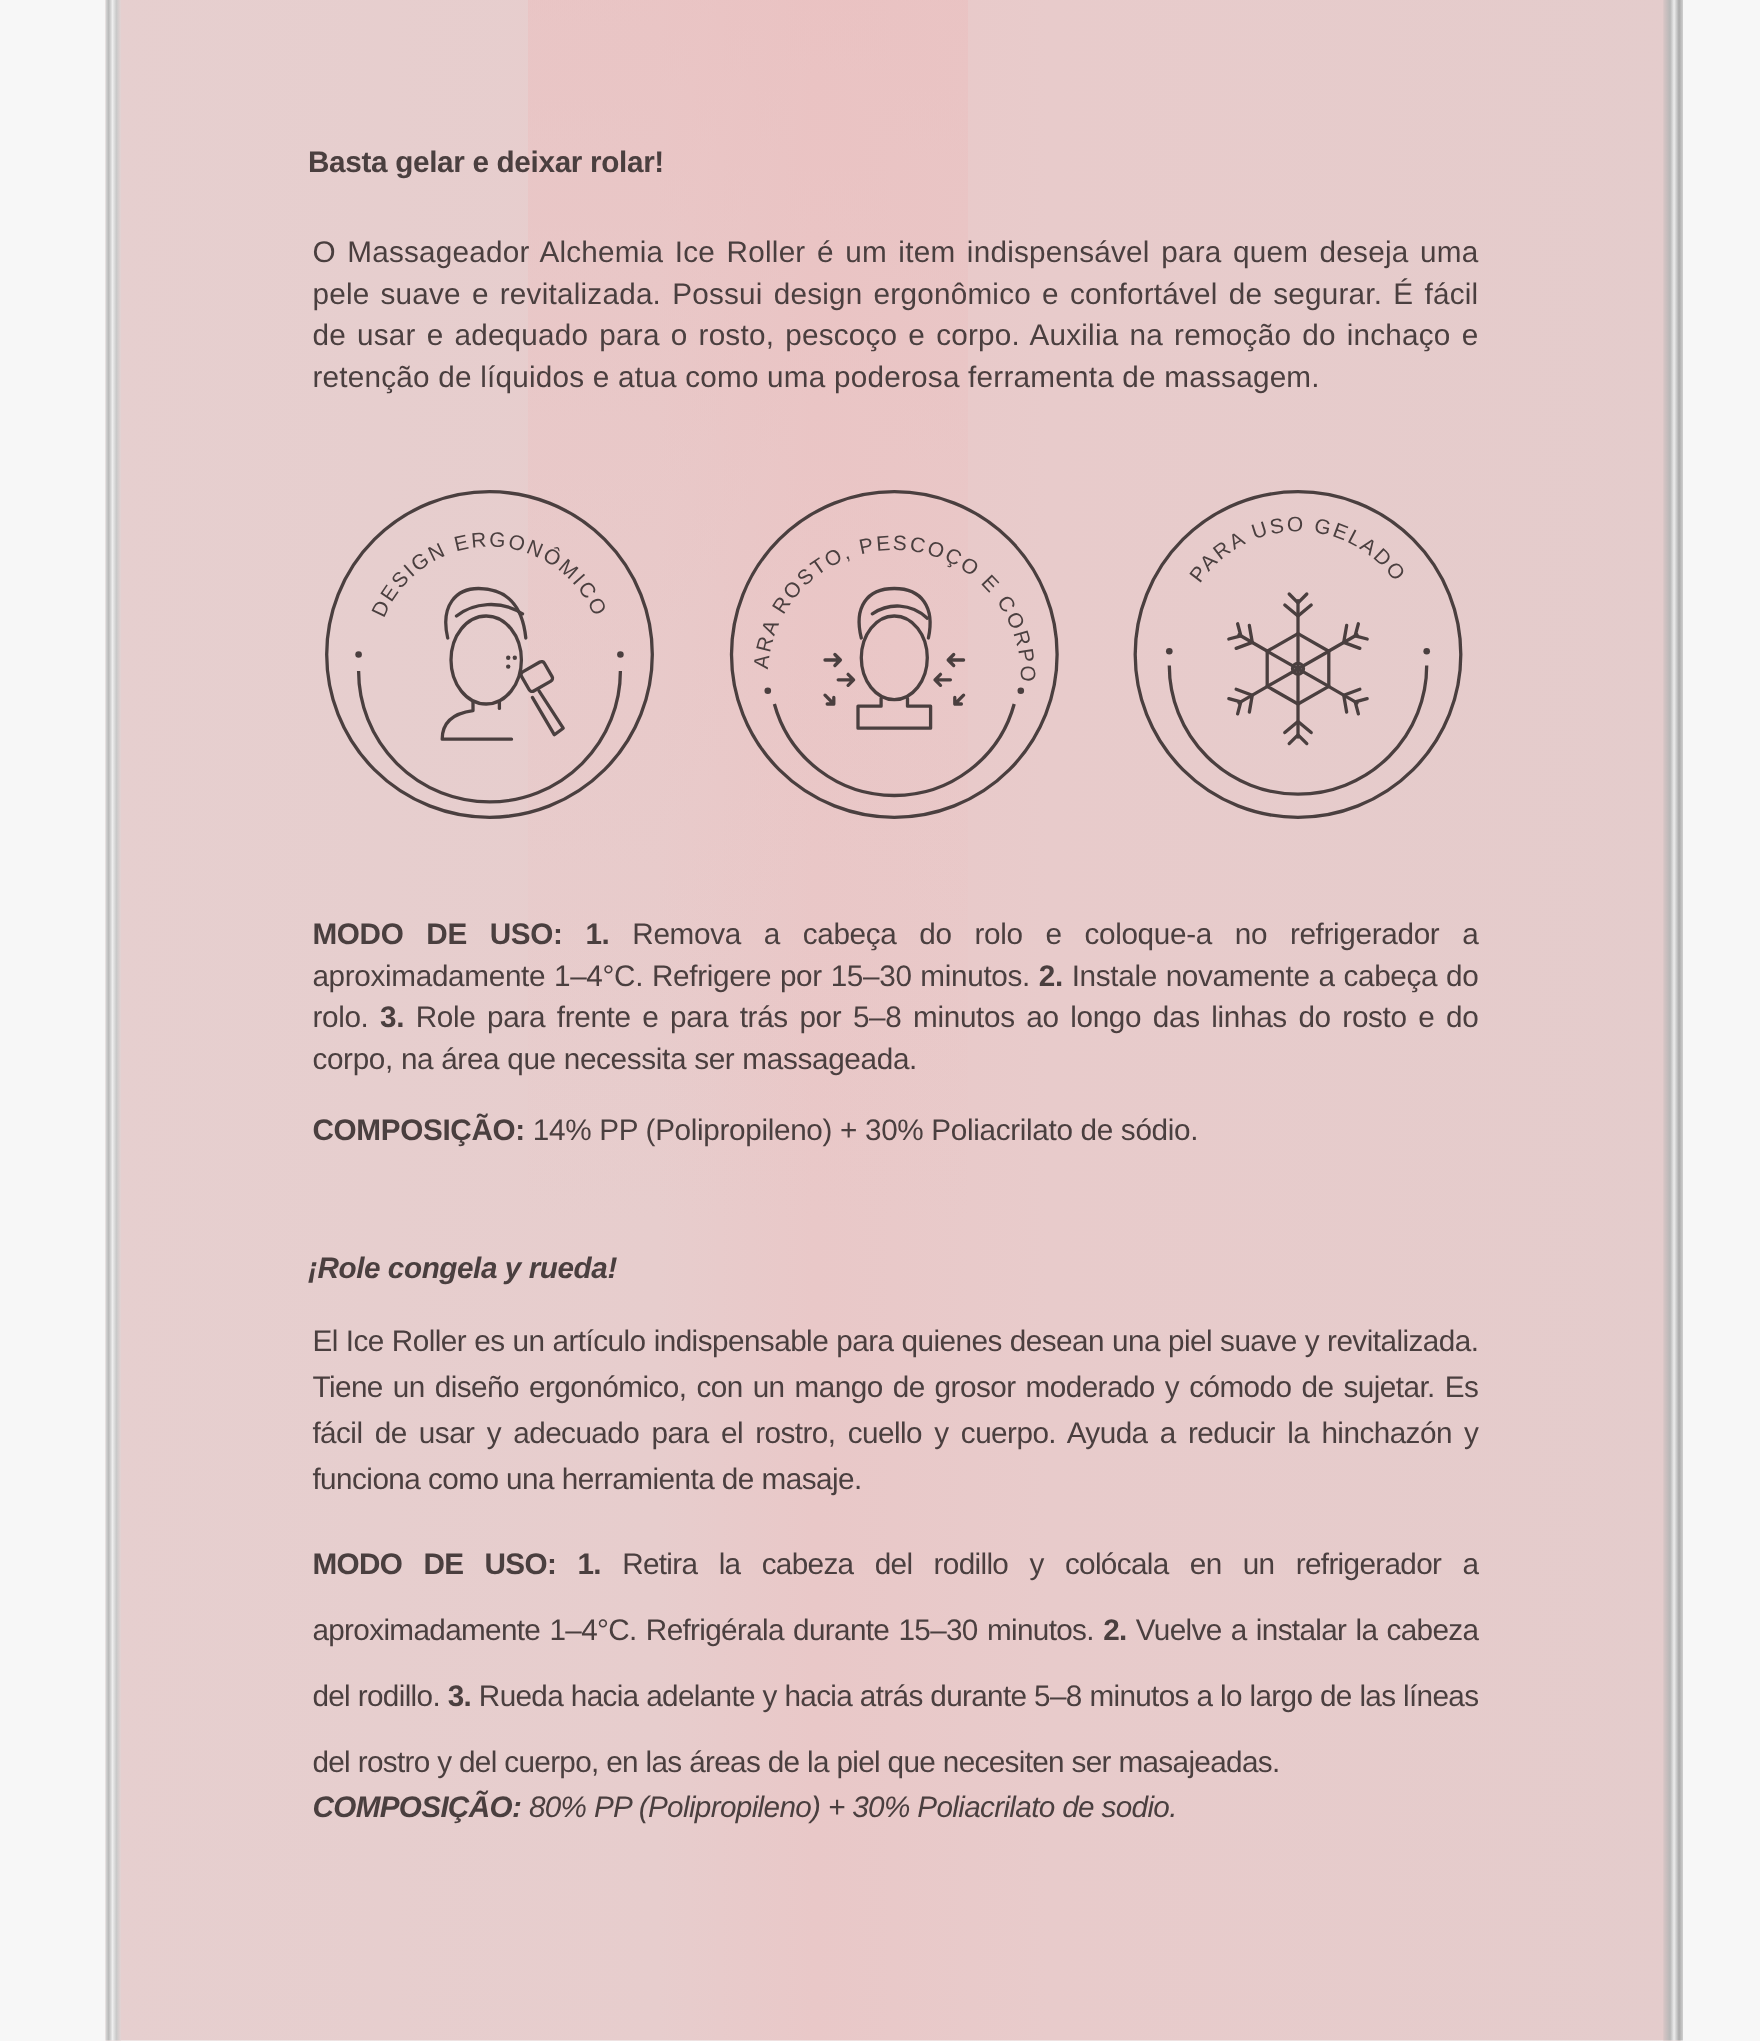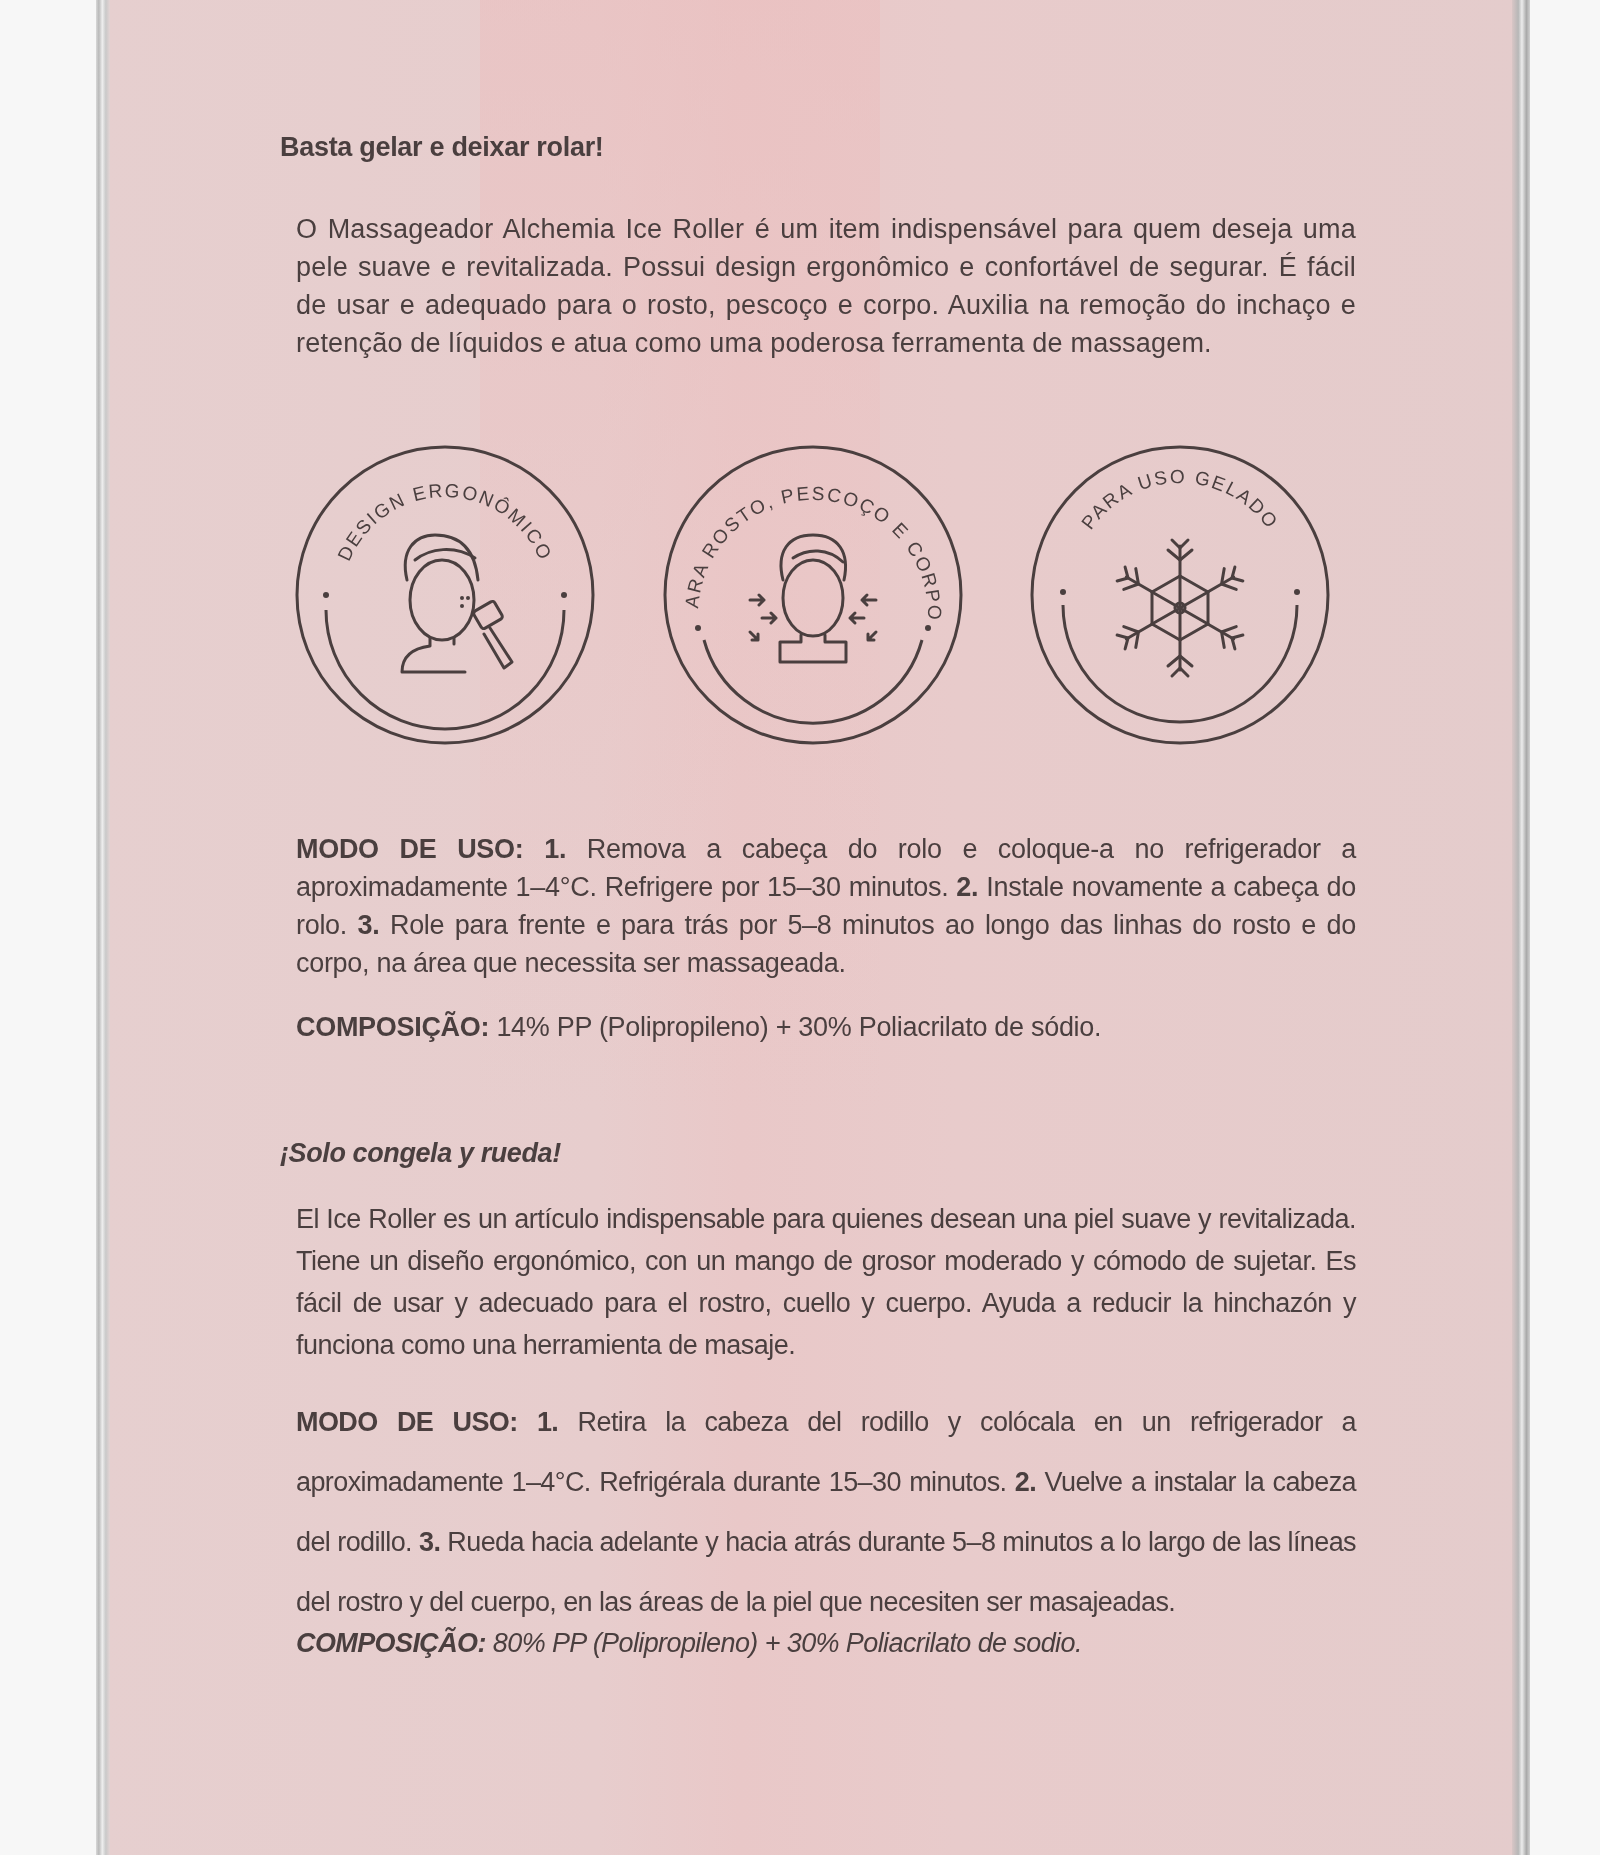--- a/index.html
+++ b/index.html
@@ -58,21 +58,21 @@
       position: absolute;
       top: 132px;
       left: 0;
       font-size: 27px;
       font-weight: bold;
       letter-spacing: -0.3px;
       margin: 0;
     }
     .para {
       position: absolute;
-      left: 16px;
+      left: 4px;
       width: 1060px;
       font-size: 27px;
       line-height: 38px;
       text-align: justify;
       margin: 0;
     }
     .para-pt-intro {
       top: 210px;
       letter-spacing: 0.2px;
     }
@@ -240,21 +240,21 @@
         </g>
       </svg>
     </div>
 
   </div>
 
   <p class="para para-pt-modo"><span class="b">MODO DE USO:</span> <span class="b">1.</span><span> Remova a cabeça do rolo e coloque-a no refrigerador a aproximadamente 1–4°C. Refrigere por 15–30 minutos. </span><span class="b">2.</span><span> Instale novamente a cabeça do rolo. </span><span class="b">3.</span><span> Role para frente e para trás por 5–8 minutos ao longo das linhas do rosto e do corpo, na área que necessita ser massageada.</span></p>
 
   <p class="para para-pt-comp"><span class="b">COMPOSIÇÃO:</span><span> 14% PP (Polipropileno) + 30% Poliacrilato de sódio.</span></p>
 
-  <h2 class="heading-es">¡Solo congela y rueda!</h2>
+  <h2 class="heading-es">¡Role congela y rueda!</h2>
 
   <p class="para para-es-intro">El Ice Roller es un artículo indispensable para quienes desean una piel suave y revitalizada. Tiene un diseño ergonómico, con un mango de grosor moderado y cómodo de sujetar. Es fácil de usar y adecuado para el rostro, cuello y cuerpo. Ayuda a reducir la hinchazón y funciona como una herramienta de masaje.</p>
 
   <p class="para para-es-modo"><span class="b">MODO DE USO:</span> <span class="b">1.</span><span> Retira la cabeza del rodillo y colócala en un refrigerador a aproximadamente 1–4°C. Refrigérala durante 15–30 minutos. </span><span class="b">2.</span><span> Vuelve a instalar la cabeza del rodillo. </span><span class="b">3.</span><span> Rueda hacia adelante y hacia atrás durante 5–8 minutos a lo largo de las líneas del rostro y del cuerpo, en las áreas de la piel que necesiten ser masajeadas.</span></p>
 
   <p class="para para-es-comp"><span class="b">COMPOSIÇÃO:</span><span> 80% PP (Polipropileno) + 30% Poliacrilato de sodio.</span></p>
 
 </div>
 
 </body></html>

